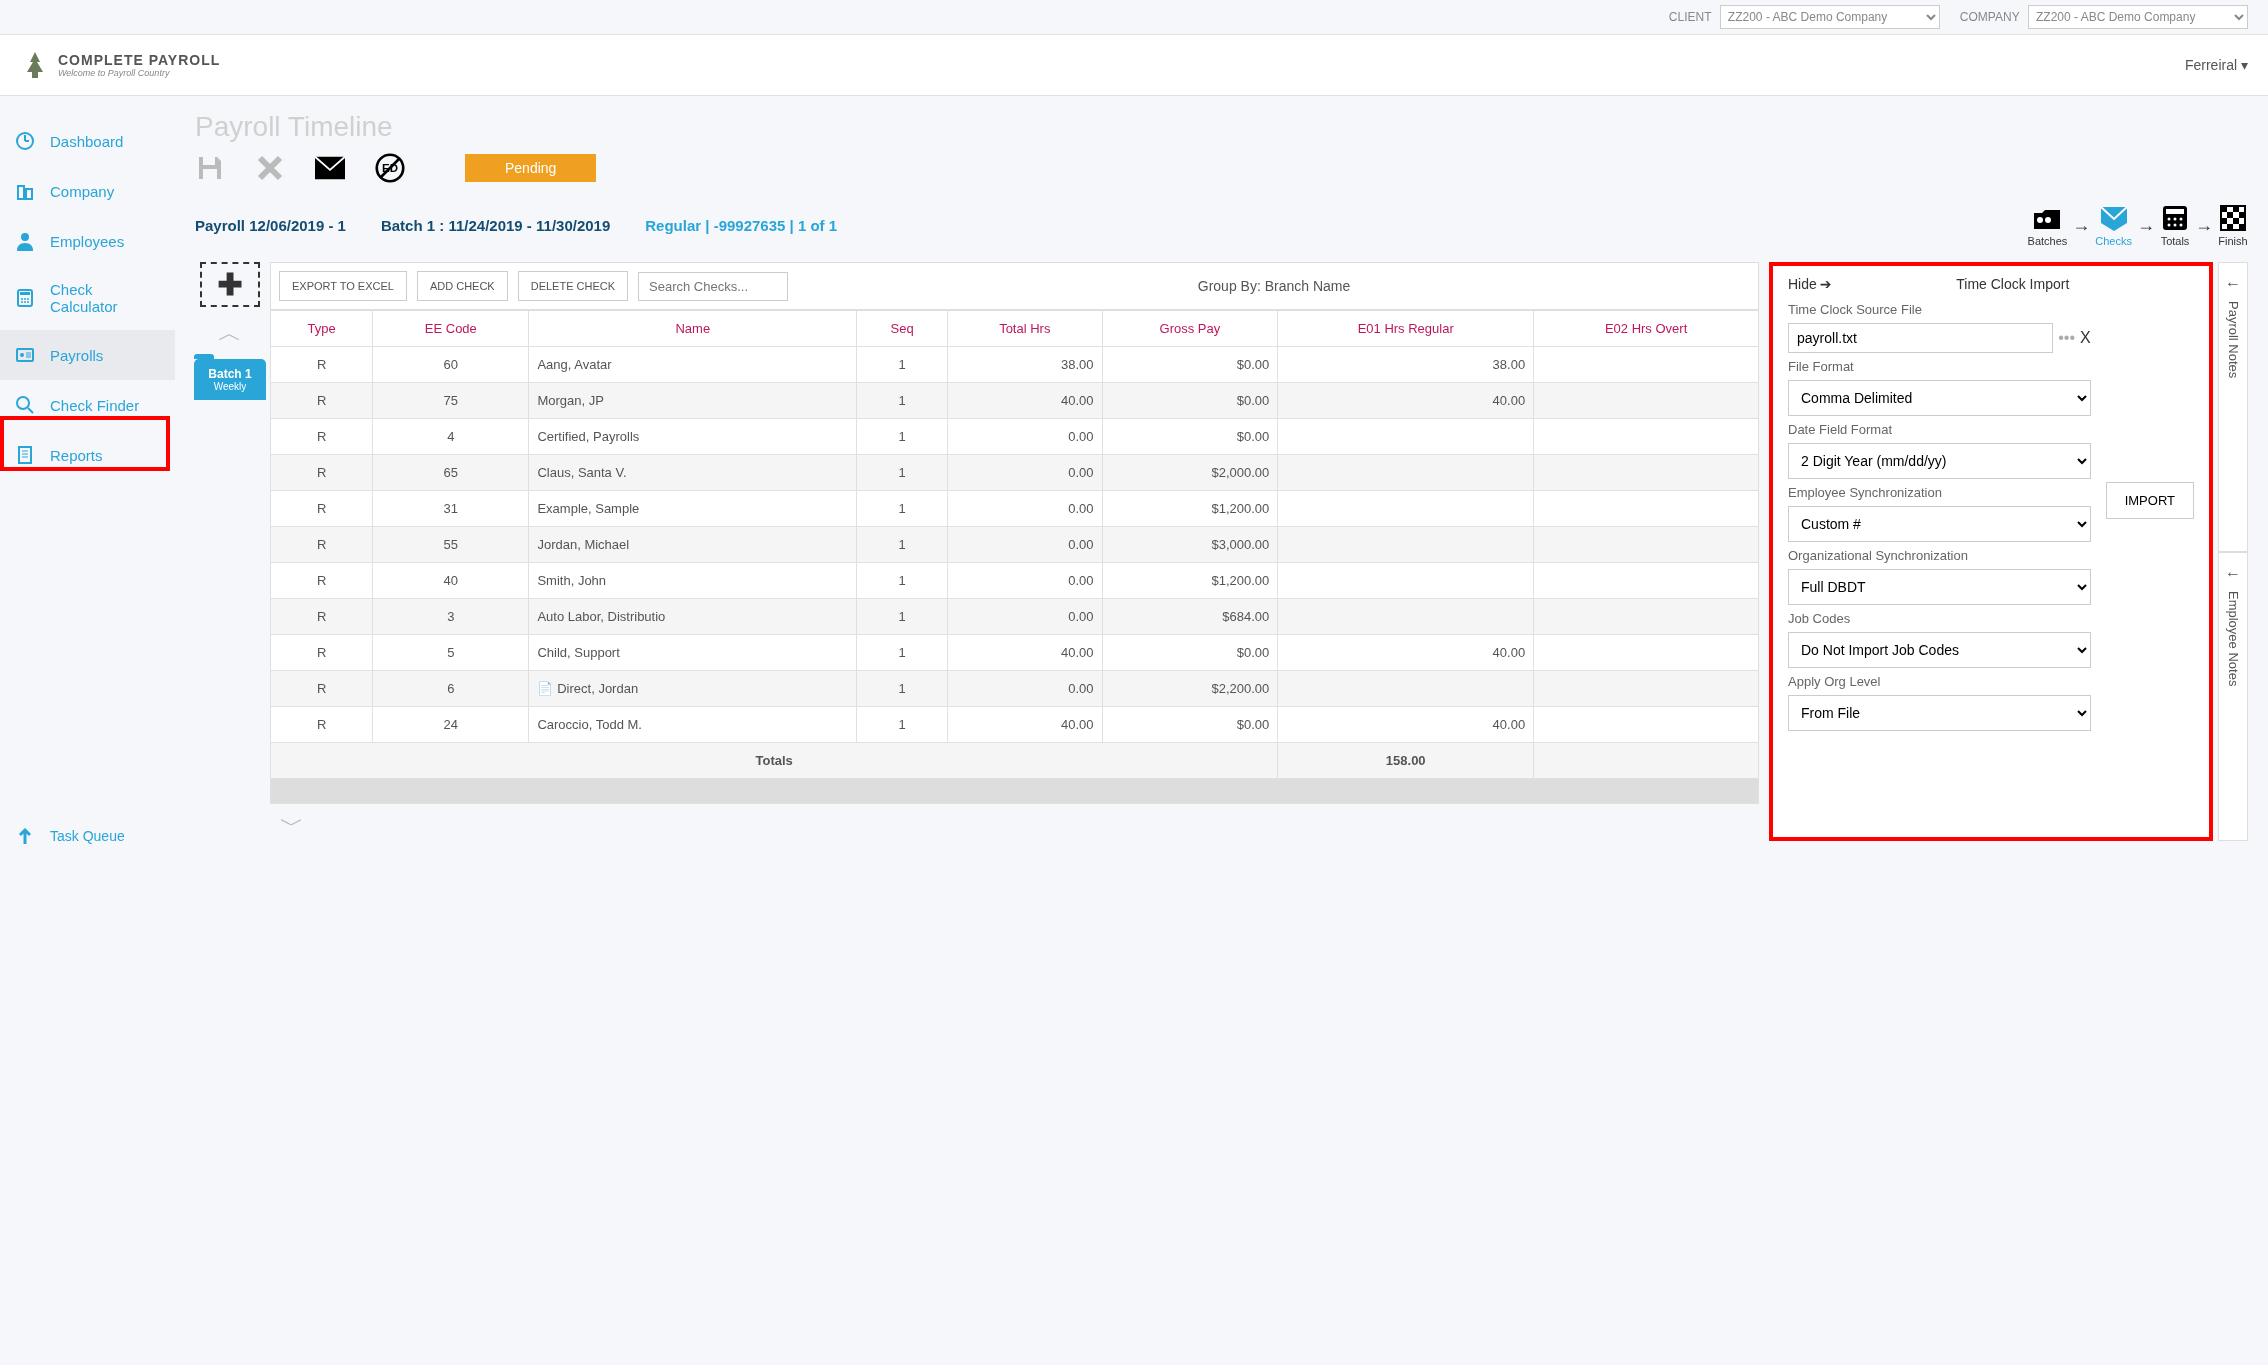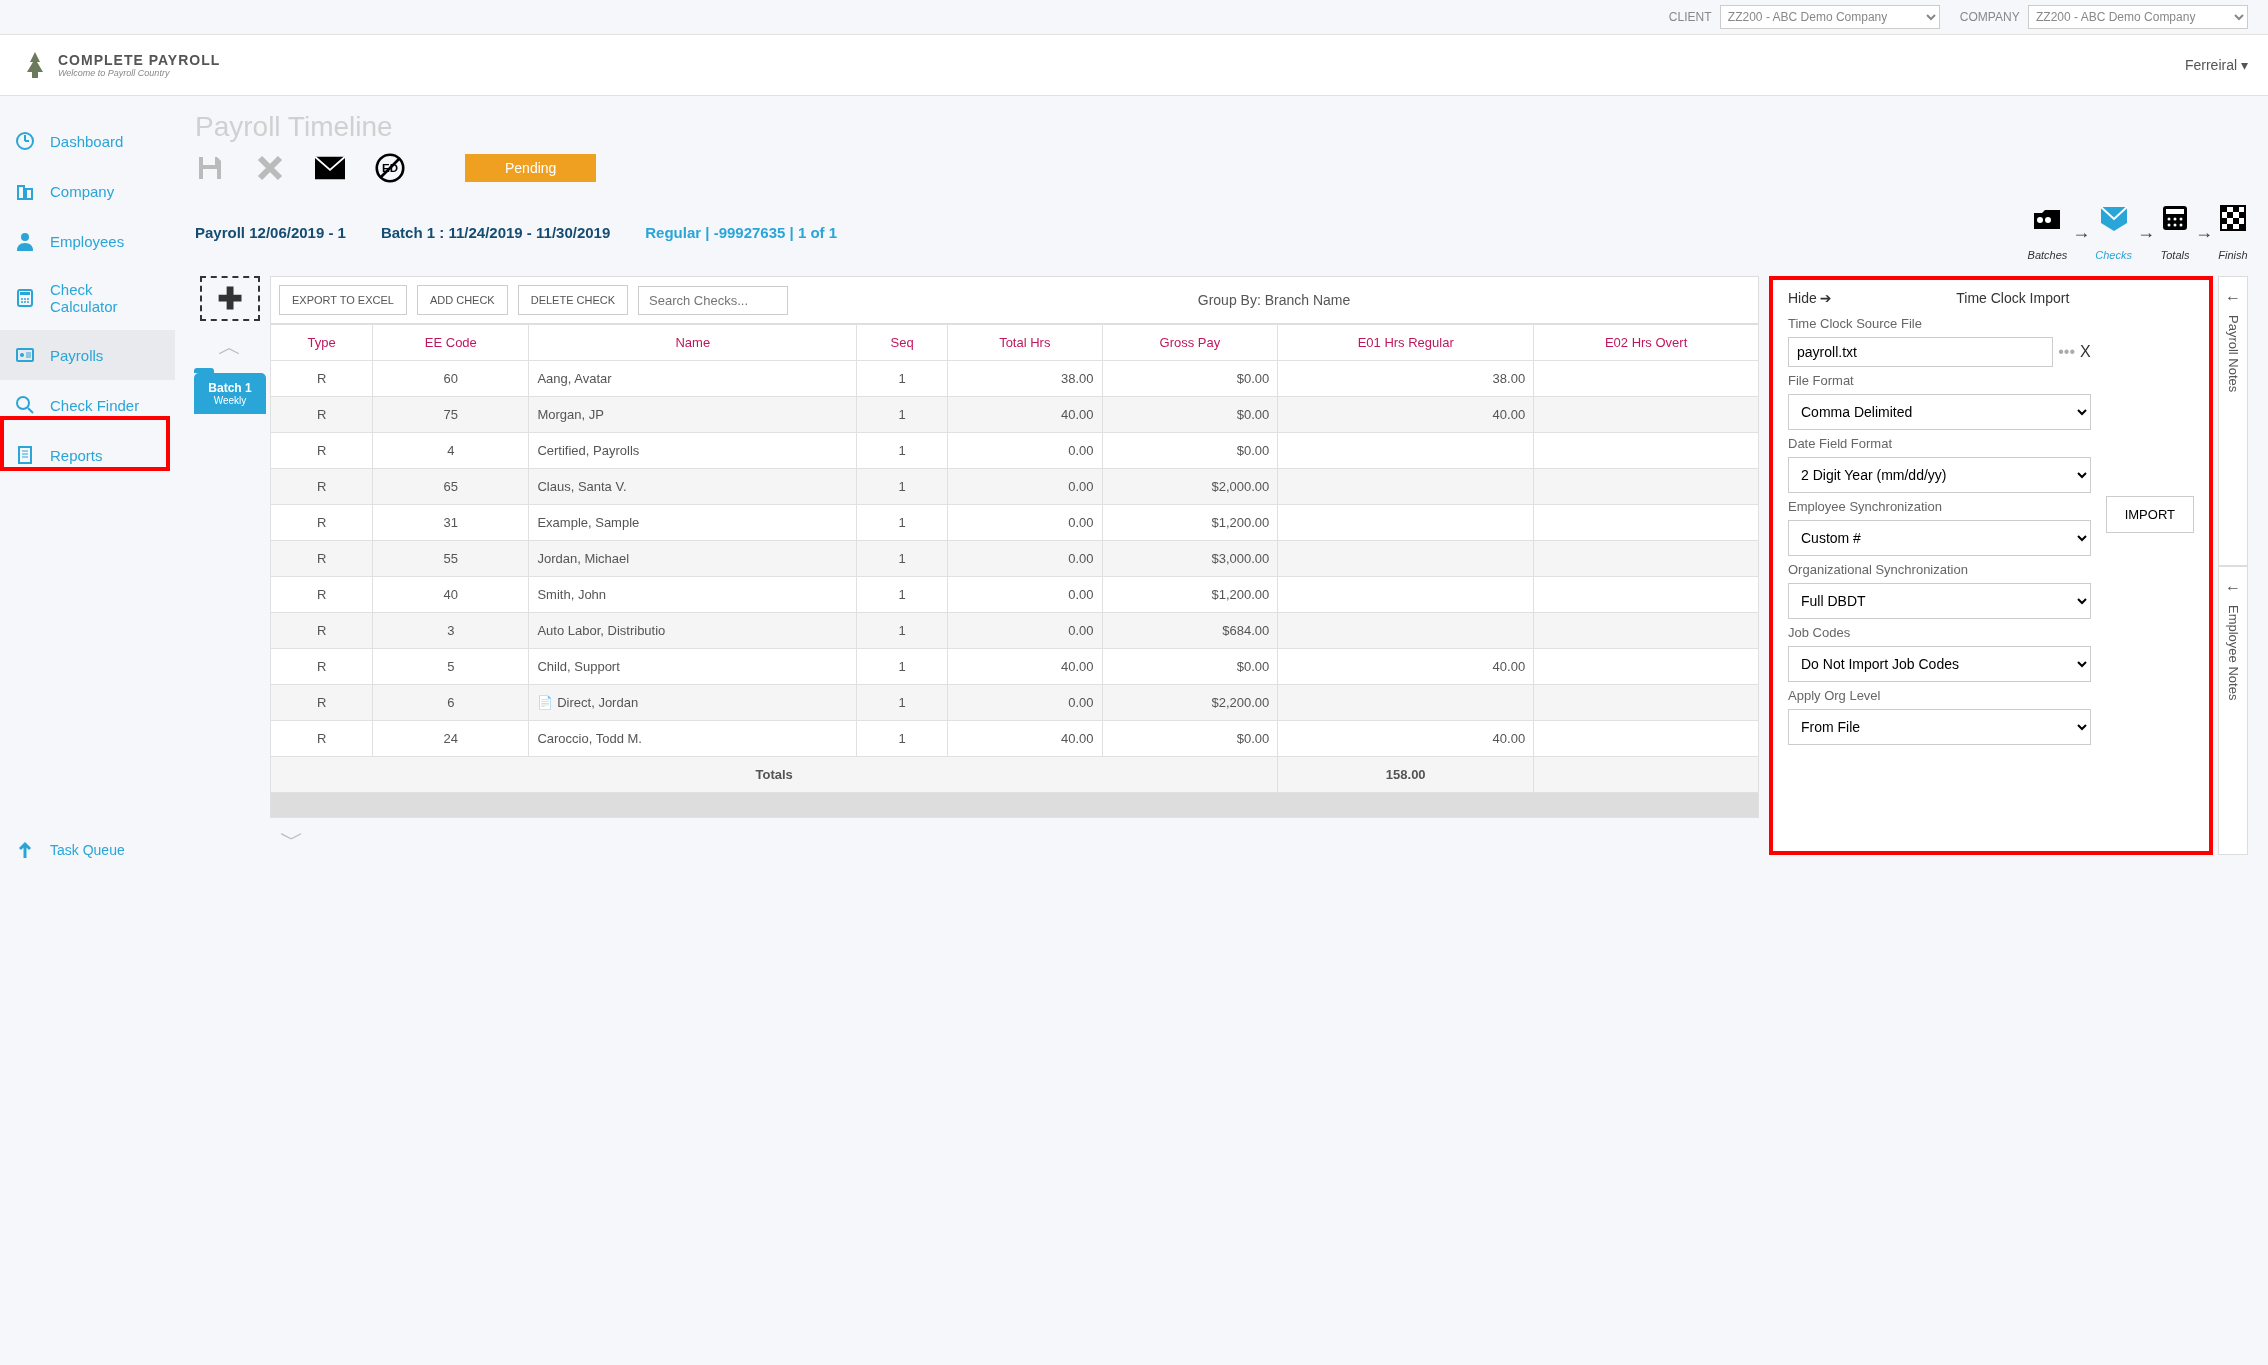--- a/index.html
+++ b/index.html
@@ -39,21 +39,21 @@
 
 .breadcrumb-row { display: flex; align-items: center; justify-content: space-between; margin-bottom: 15px; }
 .breadcrumb { display: flex; gap: 35px; font-size: 15px; color: #154d72; font-weight: bold; }
 .breadcrumb span:nth-child(3) { color: #2aa5d8; }
 
 .flow-nav { display: flex; align-items: center; gap: 5px; }
 .flow-step { display: flex; flex-direction: column; align-items: center; font-size: 11px; color: #333; }
 .flow-step.active .flow-label { color: #2aa5d8; }
 .flow-icon { width: 30px; height: 30px; display: flex; align-items: center; justify-content: center; }
 .flow-arrow { font-size: 18px; color: #333; }
-.flow-label { margin-top: 16px; font-style: italic; }
+.flow-label { margin-top: 2px; }
 
 
 .content-row { display: flex; gap: 5px; }
 
 .batch-col { width: 70px; display: flex; flex-direction: column; align-items: center; gap: 10px; }
 .add-batch { width: 60px; height: 45px; border: 2px dashed #333; display: flex; align-items: center; justify-content: center; font-size: 30px; font-weight: bold; cursor: pointer; }
 .nav-arrow { color: #bbb; font-size: 24px; cursor: pointer; }
 .batch-tab { background: #2aa5d8; color: #fff; width: 72px; padding: 8px 5px; font-size: 12px; text-align: center; border-radius: 5px 5px 0 0; position: relative; }
 .batch-tab::before { content: ""; position: absolute; top: -5px; left: 0; width: 20px; height: 5px; background: #2aa5d8; border-radius: 3px 3px 0 0; }
 .batch-tab-name { font-weight: bold; }

